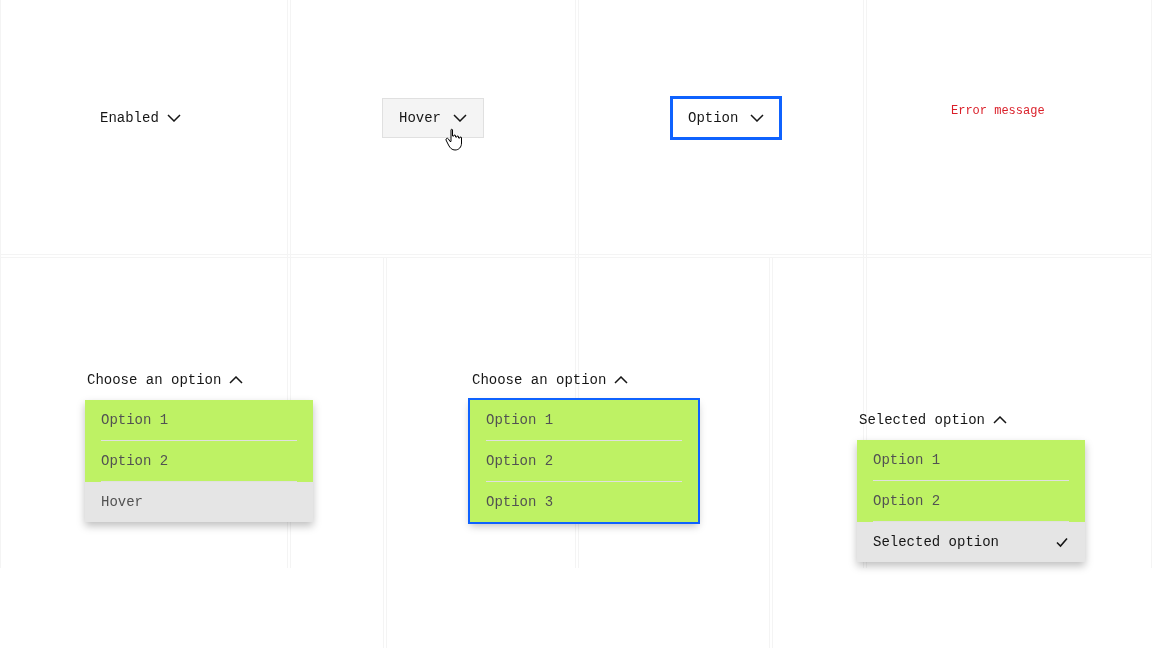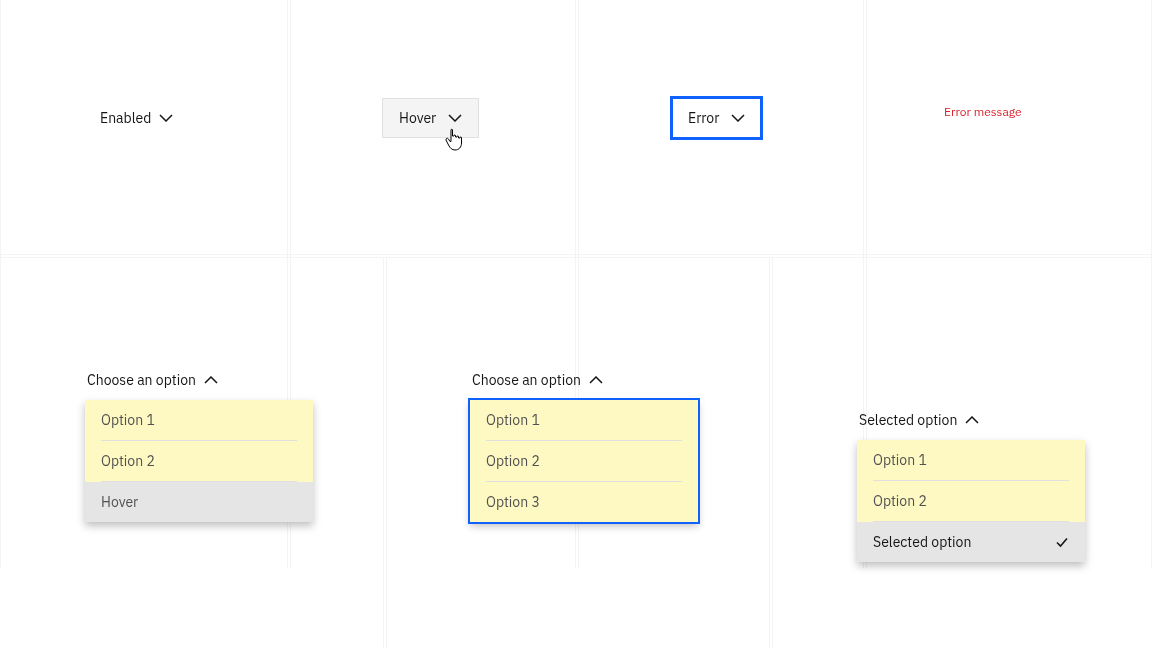--- a/index.html
+++ b/index.html
@@ -1,34 +1,34 @@
 <!DOCTYPE html>
 <html><head>
 <meta charset="utf-8">
 <style>
   * { box-sizing: border-box; margin: 0; padding: 0; }
   html, body { width: 1152px; height: 648px; font-family: "IBM Plex Sans", -apple-system, BlinkMacSystemFont, "Segoe UI", Arial, sans-serif; font-size: 14px; color: #161616; background: #fff; }
-  .canvas { position: relative; width: 1152px; height: 568px; }
+  .canvas { position: relative; width: 1152px; height: 568px; font-family: Liberation Mono, monospace; }
 
   .gridline { position: absolute; background: #f4f4f4; }
   .gridline.v { width: 1px; height: 100%; top: 0; }
   .gridline.h { height: 1px; width: 100%; left: 0; }
 
   .cell { position: absolute; }
 
   .trigger { display: inline-flex; align-items: center; height: 40px; padding: 0 16px; gap: 12px; cursor: pointer; line-height: 1; }
   .trigger.border { border: 1px solid #e0e0e0; background: #f4f4f4; }
   .trigger.focus { outline: 3px solid #0f62fe; outline-offset: -1px; }
   .trigger.invalid { outline: 3px solid #da1e28; outline-offset: -1px; }
 
   .inline-trigger { display: inline-flex; align-items: center; gap: 8px; cursor: pointer; height: 24px; font-size: 14px; color: #161616; }
 
-  .err { color: #da1e28; font-size: 12px; margin-top: 6px; margin-left: 0; }
+  .err { color: #da1e28; font-size: 12px; margin-top: 6px; margin-left: 7px; }
 
-  .menu { position: relative; background: #fef9c3; box-shadow: 0 4px 8px rgba(0,0,0,.25); }
+  .menu { position: relative; background: #bef264; box-shadow: 0 4px 8px rgba(0,0,0,.25); }
   .menu.border-blue { outline: 2px solid #0f62fe; }
   .menu .item { display: flex; align-items: center; justify-content: space-between; height: 40px; padding: 0 16px; color: #525252; font-size: 14px; }
   .menu .sep { height: 1px; background: #e0e0e0; margin: 0 16px; }
   .menu .item.hover { background: #e5e5e5; }
   .menu .item.selected { background: #e5e5e5; color: #161616; }
 
   .chevron { width: 14px; height: 8px; display: inline-block; }
   .chevron svg { display: block; }
 
   .warn-icon { width: 16px; height: 16px; display: inline-flex; align-items: center; justify-content: center; }
@@ -84,21 +84,21 @@
     </div>
     <div class="cursor-hand" style="left:62px; top:30px;">
       <svg width="20" height="24" viewBox="0 0 20 24">
         <path d="M7 2 C7 1 8.5 1 8.5 2 L8.5 8 L10 8 C10 6.5 11.5 6.5 11.5 8 L11.5 9 L13 9 C13 7.5 14.5 7.5 14.5 9 L14.5 10 L16 10 C16 8.5 17.5 8.5 17.5 10 L17.5 15 C17.5 19 15 22 11 22 C8 22 6 20 4.5 17 L2 12 C1.5 10.5 3.5 9.5 4.5 11 L6 13.5 L7 13.5 Z" fill="#fff" stroke="#000" stroke-width="1"></path>
       </svg>
     </div>
   </div>
 
   <div class="cell" style="left:672px; top:98px;">
     <div class="trigger focus">
-      <span>Error</span>
+      <span>Option</span>
       <span class="chevron">
         <svg width="14" height="8" viewBox="0 0 14 8">
             <path d="M1 1 L7 7 L13 1" stroke="#161616" stroke-width="1.5" fill="none"></path>
           </svg>
       </span>
     </div>
   </div>
 
   <div class="cell" style="left:944px; top:98px;">
     <div class="err">Error message</div>

